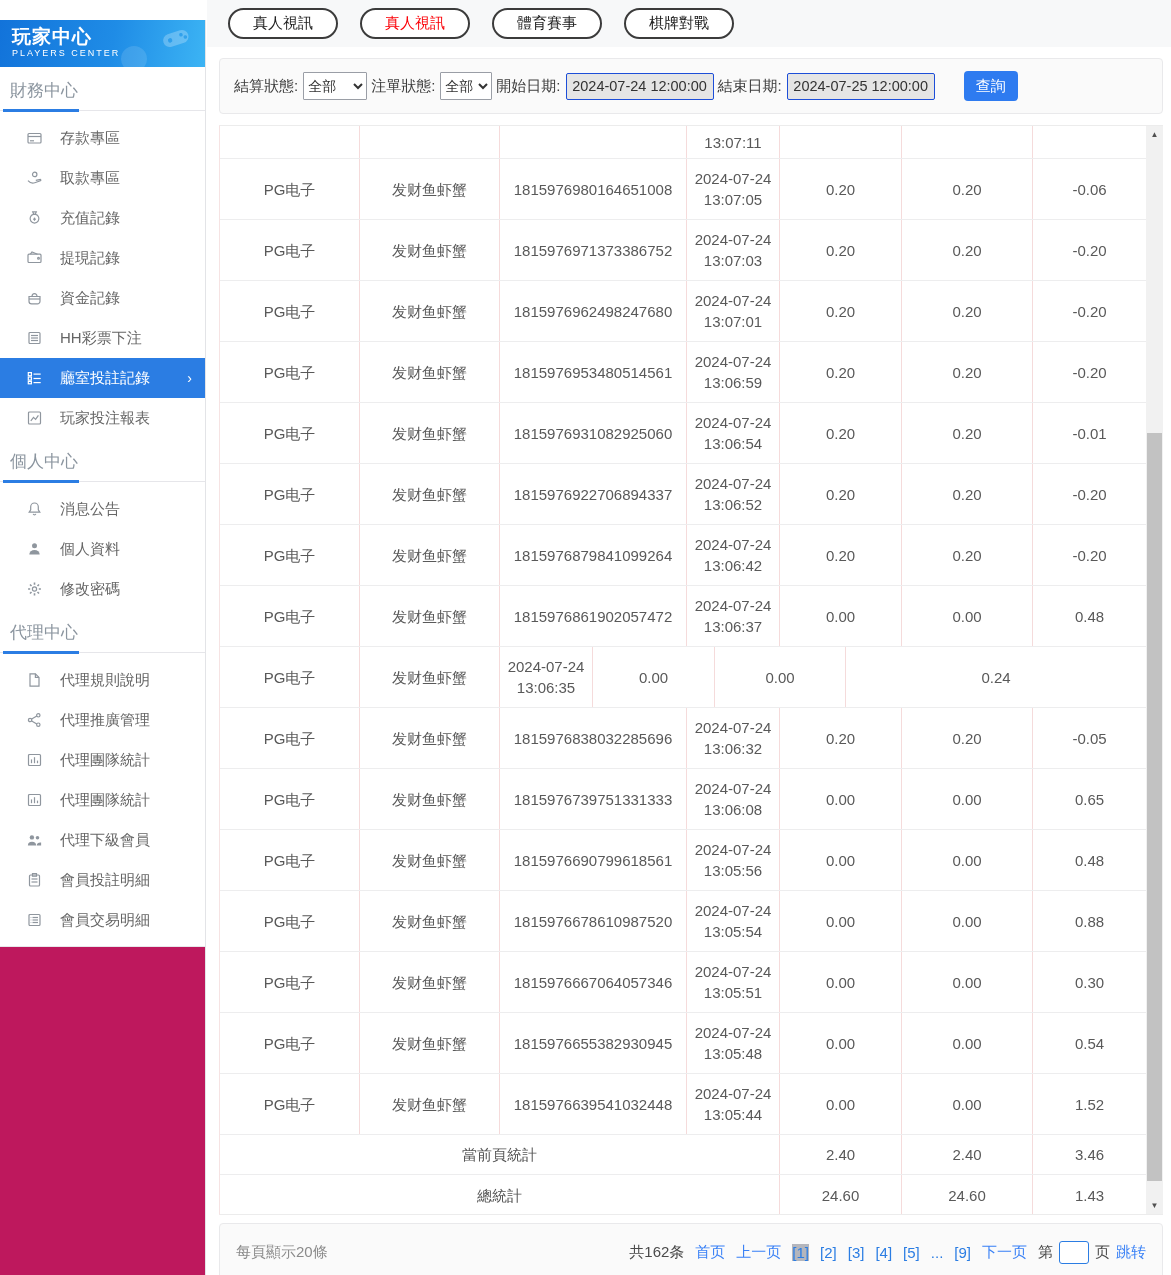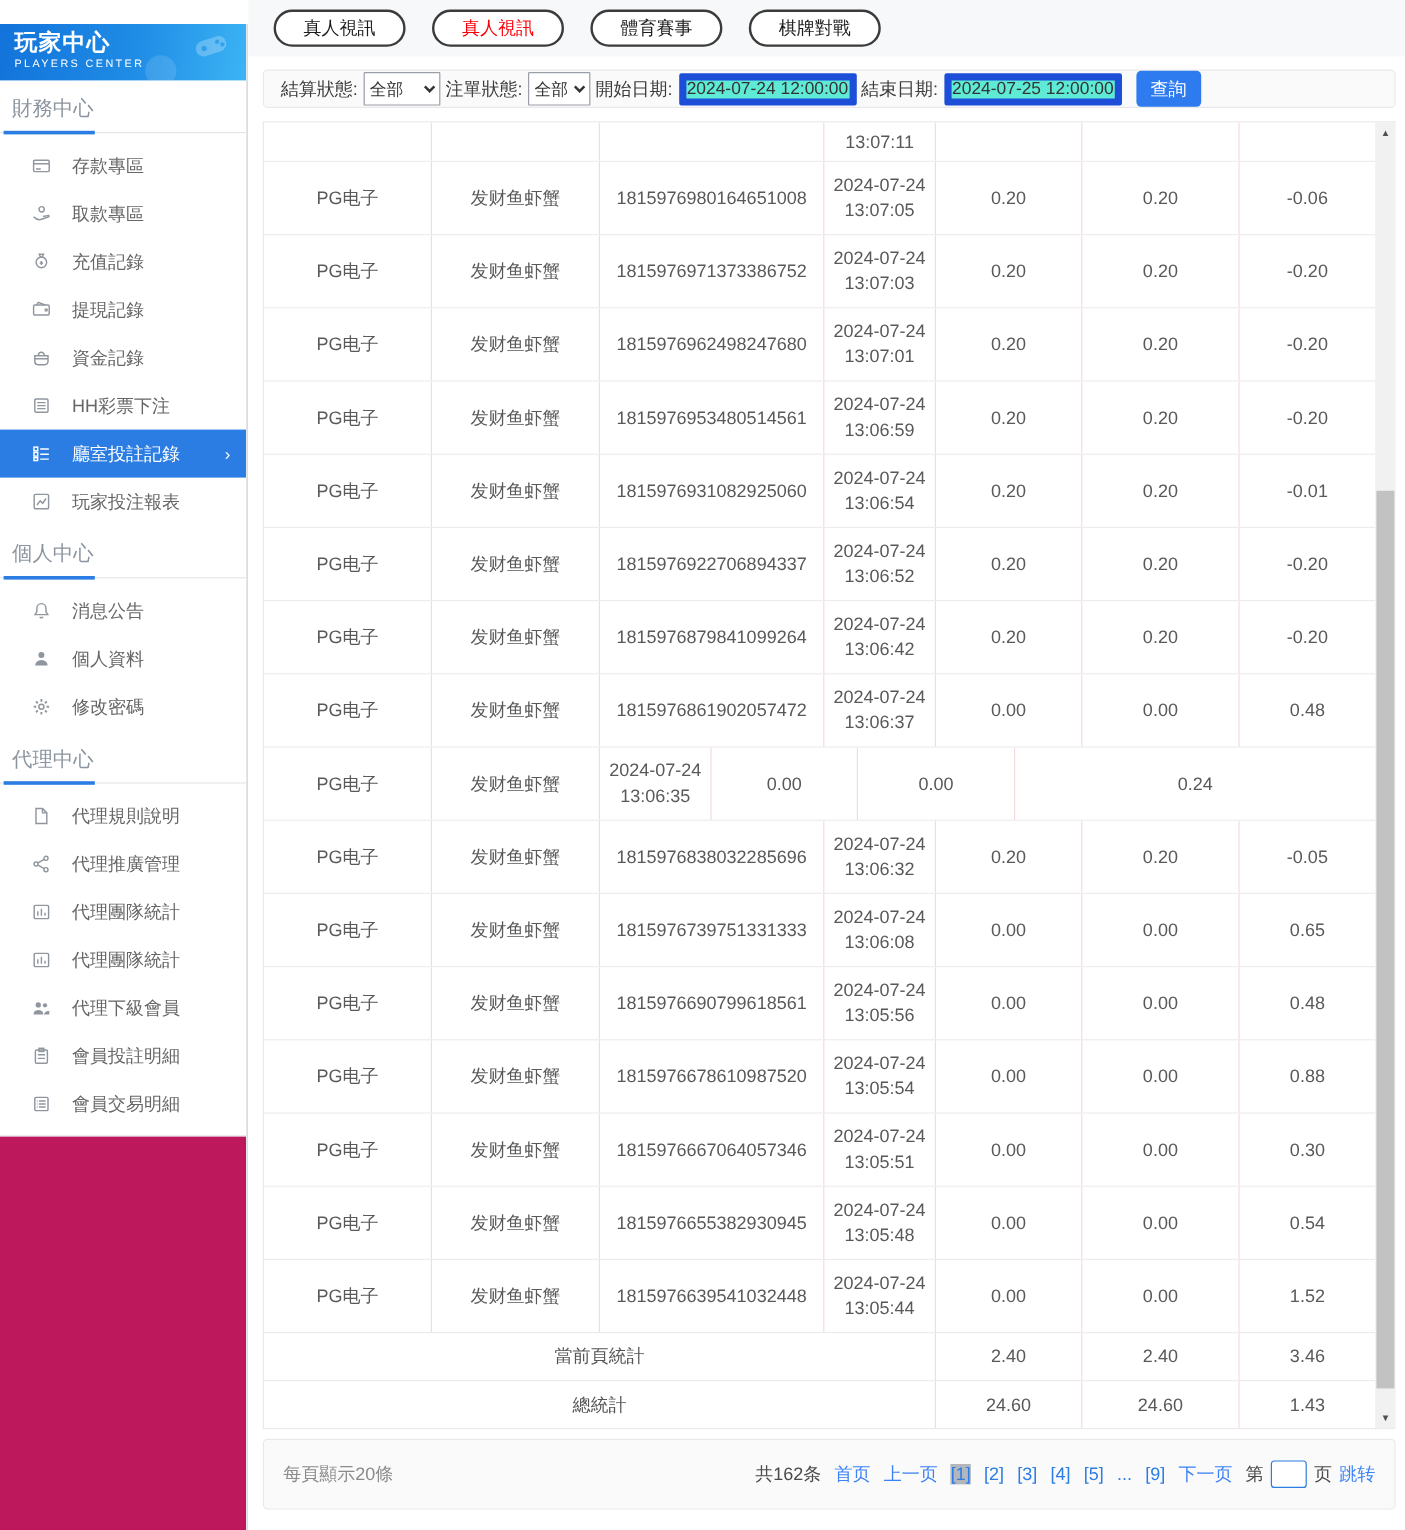--- a/index.html
+++ b/index.html
@@ -30,31 +30,31 @@
   .nav-item.active { background:#2b7de3; color:#fff; }
   .nav-item.active .nav-icon { color:#fff; }
   .chev { position:absolute; right:13px; font-size:14px; color:#fff; }
   
   .main { position:absolute; left:207px; top:0; width:964px; height:1275px; background:#fff; }
   .tab-strip { height:47px; background:#f7f8f9; display:flex; align-items:center;
     padding-left:21px; gap:22px; }
   .tab-pill { height:31px; border:2px solid #3b3b3b; border-radius:17px; background:#fff;
     display:flex; align-items:center; padding:0 23px; font-size:15px; color:#1c1c1c; cursor:pointer; }
   .tab-pill.active { color:#fb0007; }
-  .filter-bar { margin:11px 8px 0 12px; height:32px; background:#fafafa;
+  .filter-bar { margin:11px 8px 0 12px; height:56px; background:#fafafa;
     border:1px solid #e9e9eb; border-radius:4px; display:flex; align-items:center;
     padding:0 10px; font-size:15px; color:#3c3c3c; }
   .flabel { margin:0 5px 0 4px; white-space:nowrap; }
   select.sel { height:28px; border:1px solid #9a9ea6; border-radius:1px; background:#fff;
-    font-size:14px; color:#333; font-family:Liberation Sans, sans-serif; }
+    font-size:14px; color:#333; font-family:Liberation Serif, serif; }
   .sel-settle { width:64px; }
   .sel-order { width:52px; }
-  .date-input { height:27px; width:148px; border:6px solid #1d4ed8; border-radius:2px;
-    background:#5eead4; font-size:14.5px; color:#333; text-align:center; font-family:inherit; }
-  .search-btn { height:30px; padding:0 12px; margin-left:12px; background:#2e7bf0; color:#fff;
+  .date-input { height:27px; width:148px; border:1px solid #1d4ed8; border-radius:2px;
+    background:#e5e5e5; font-size:14.5px; color:#333; text-align:center; font-family:inherit; }
+  .search-btn { height:30px; padding:0 12px; margin-left:29px; background:#2e7bf0; color:#fff;
     border:none; border-radius:4px; font-size:15px; font-family:inherit; cursor:pointer; }
   
   .table-wrap { position:relative; margin:11px 8px 0 12px; height:1090px;
     border-top:1px solid #ececec; border-bottom:1px solid #ececec; border-left:1px solid #f6e3e3;
     background:#fff; }
   .tbody { position:absolute; left:0; top:0; right:17px; bottom:0; overflow:hidden; }
   .trow { display:flex; border-bottom:1px solid #ededee; }
   .trow:last-child { border-bottom:none; }
   .tcell { border-right:1px solid #f5dbdb; display:flex; flex-direction:column;
     align-items:center; justify-content:center; text-align:center;

